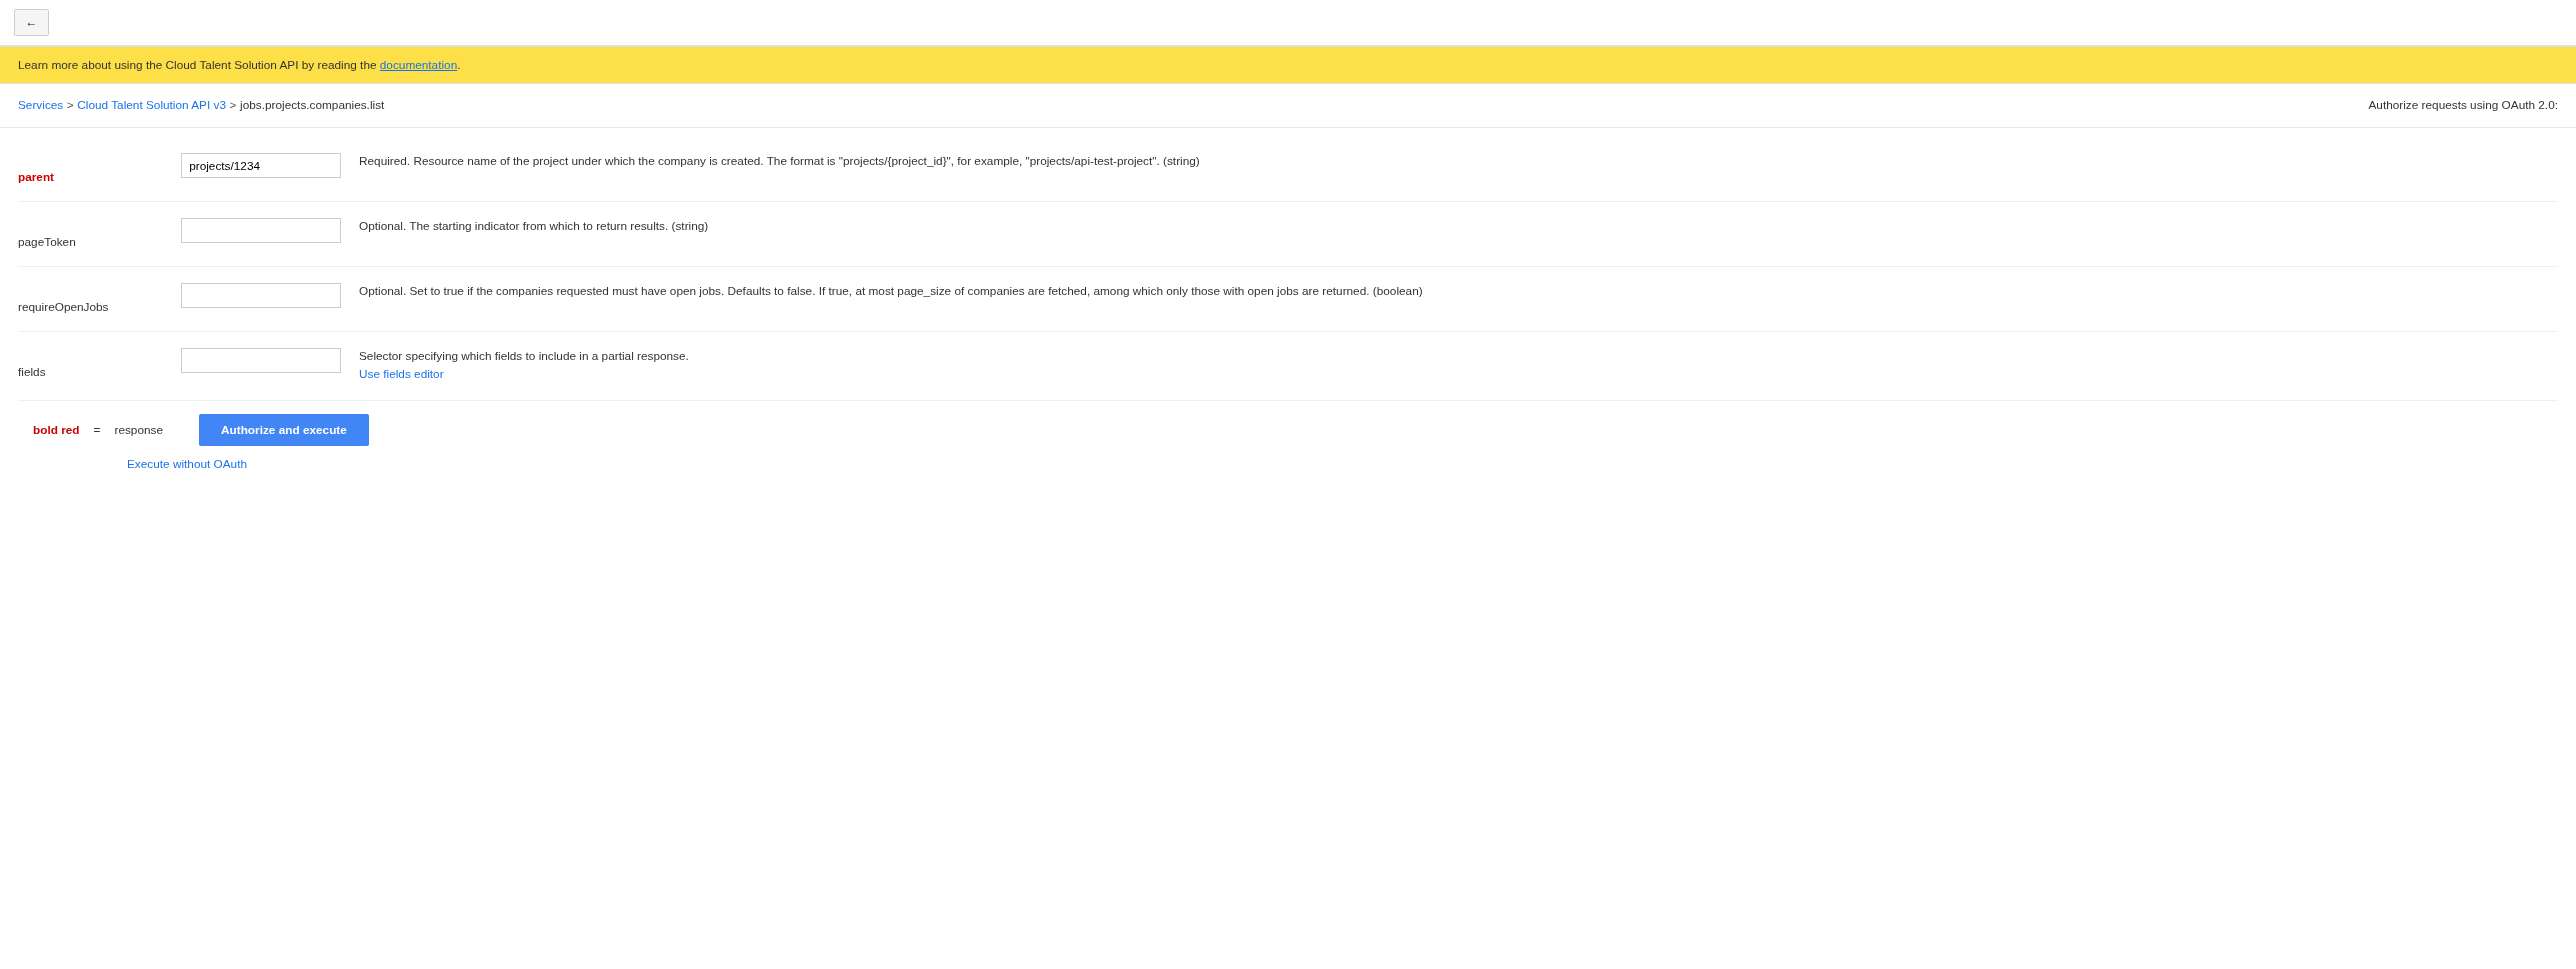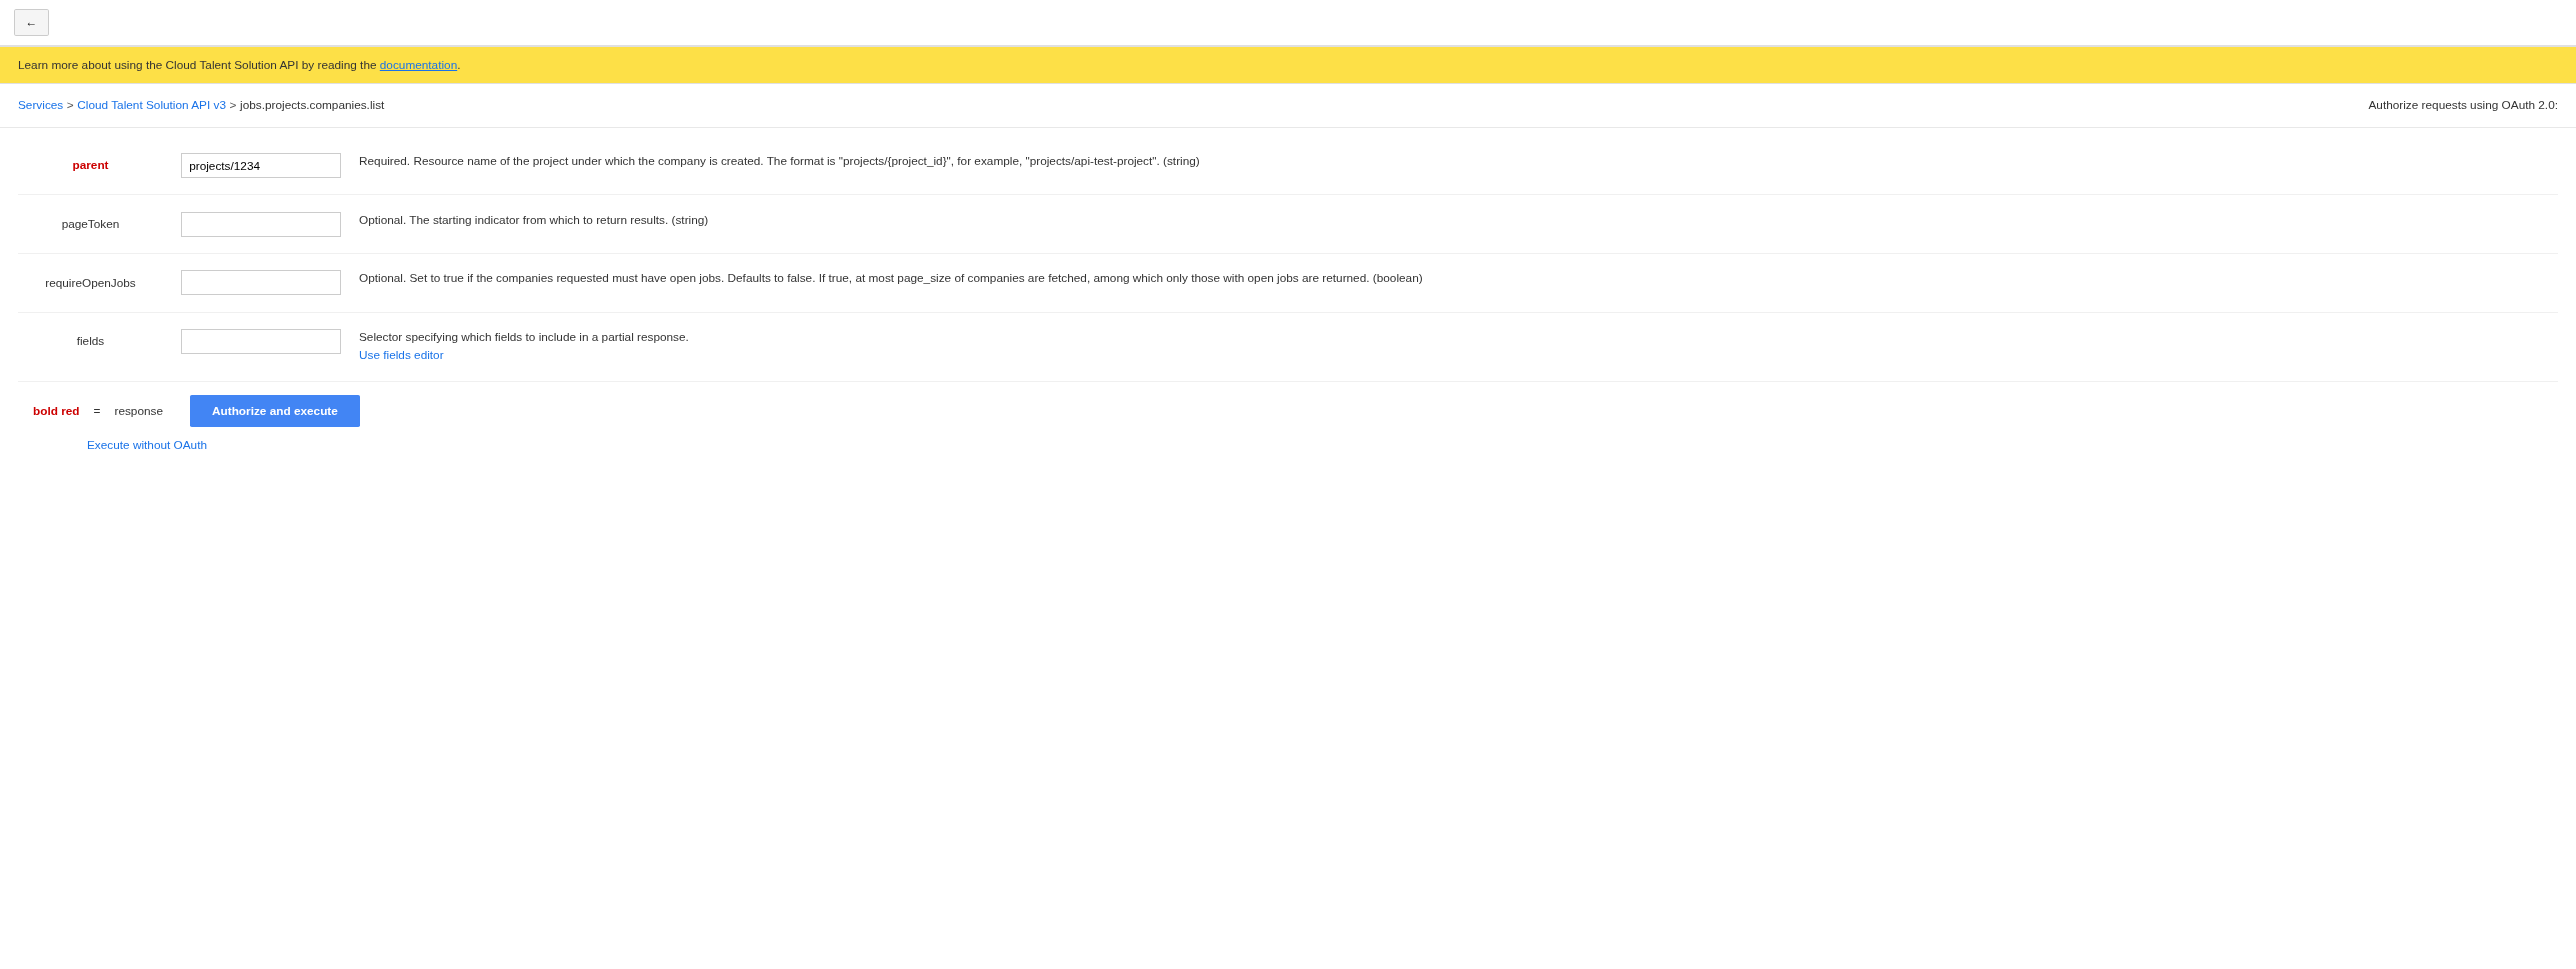--- a/index.html
+++ b/index.html
@@ -78,26 +78,27 @@
 
     .form-row {
       display: flex;
       align-items: flex-start;
       padding: 16.3px 0;
       border-bottom: 0.9px solid #f0f0f0;
     }
 
     .form-label {
       width: 163px;
-      text-align: center;
+      text-align: left;
       padding-right: 18px;
       padding-top: 5.4px;
       font-size: 11.8px;
       color: #333;
       flex-shrink: 0;
+      margin-top: 12px;
     }
 
     .form-label.required {
       color: #cc0000;
       font-weight: bold;
     }
 
     .form-input-wrapper {
       width: 160px;
       flex-shrink: 0;
@@ -136,25 +137,25 @@
 
     .authorize-button {
       background: #4285f4;
       color: #fff;
       border: none;
       padding: 9px 22px;
       font-size: 11.8px;
       font-weight: bold;
       cursor: pointer;
       border-radius: 1.8px;
-      margin-left: 9px;
+      margin-left: 18px;
     }
 
     .execute-oauth-link {
-      margin-left: 69px;
+      margin-left: 109px;
       padding-top: 11px;
       display: block;
     }
 
     .execute-oauth-link a {
       color: #1a73e8;
       text-decoration: none;
       font-size: 11.8px;
     }
 

